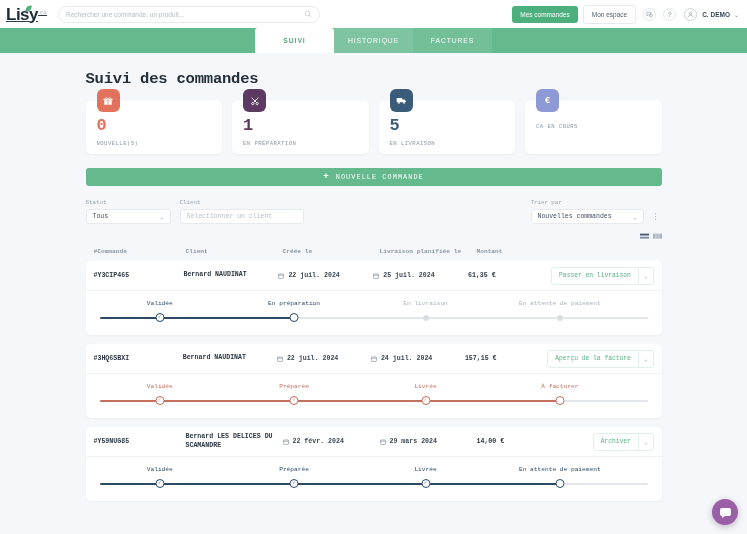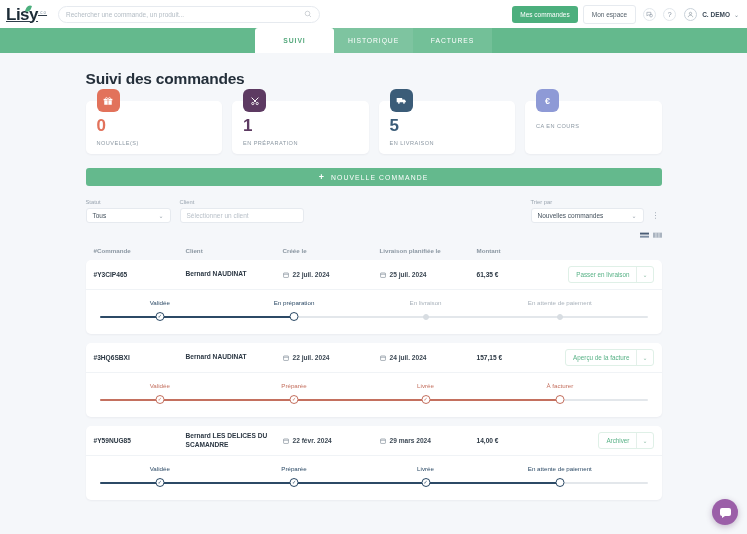--- a/index.html
+++ b/index.html
@@ -105,21 +105,21 @@
     color: #ffffff; cursor: pointer;
     background: rgba(255,255,255,0.10);
   }
   .tab.alt { background: rgba(255,255,255,0.17); }
   .tab.active {
     background: #ffffff; color: #54a87c;
     border-radius: 3px 3px 0 0; font-weight: 700;
   }
 
   
-  .page { padding: 0 0 0 0; position: relative; }
+  .page { padding: 0 0 0 0; position: relative; font-family: Liberation Mono, monospace; }
   .inner { width: 576px; margin: 0 auto; }
   .page-title {
     font-size: 15.5px; font-weight: 700; color: #242f3a;
     padding-top: 17px; padding-bottom: 13px;
     letter-spacing: -0.2px;
   }
 
   
   .kpis { display: flex; gap: 10px; }
   .kpi {

